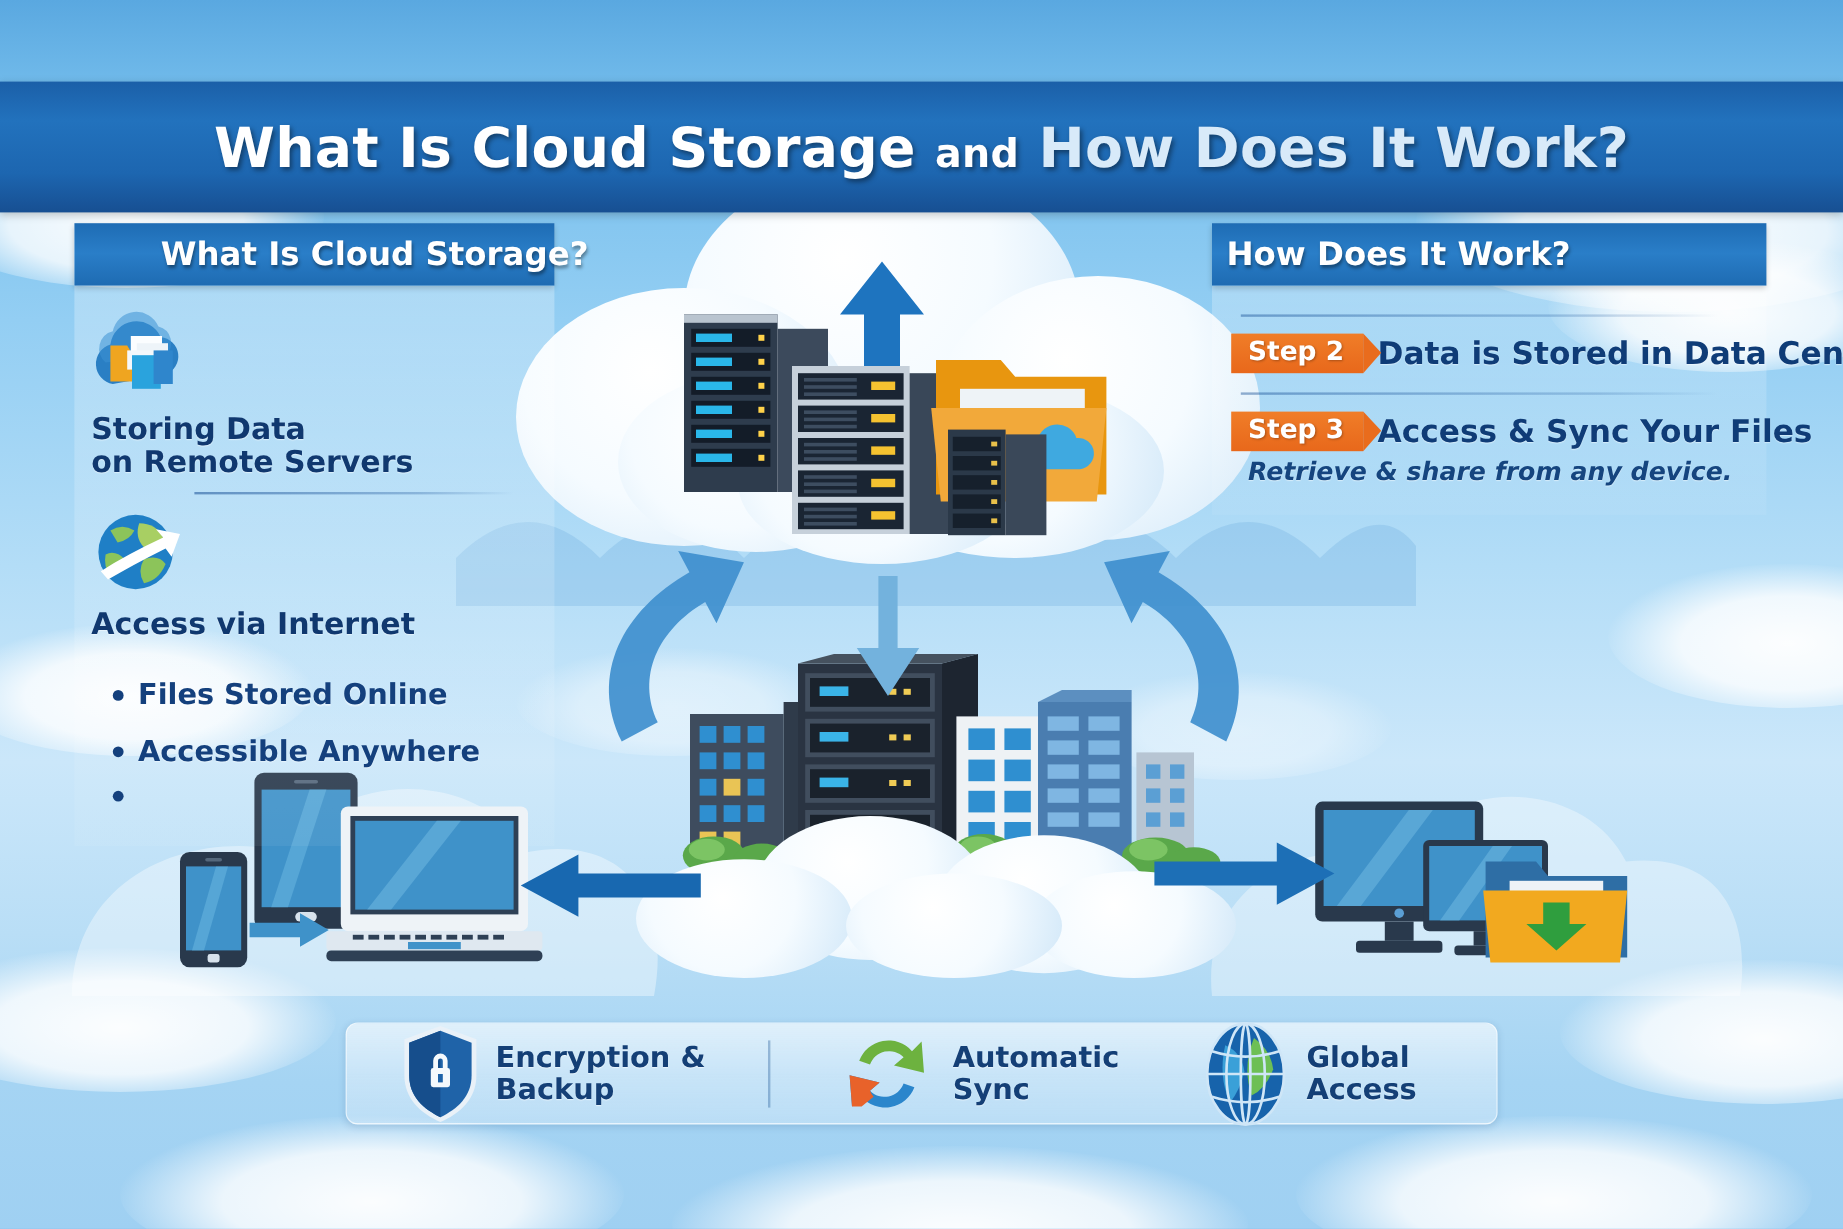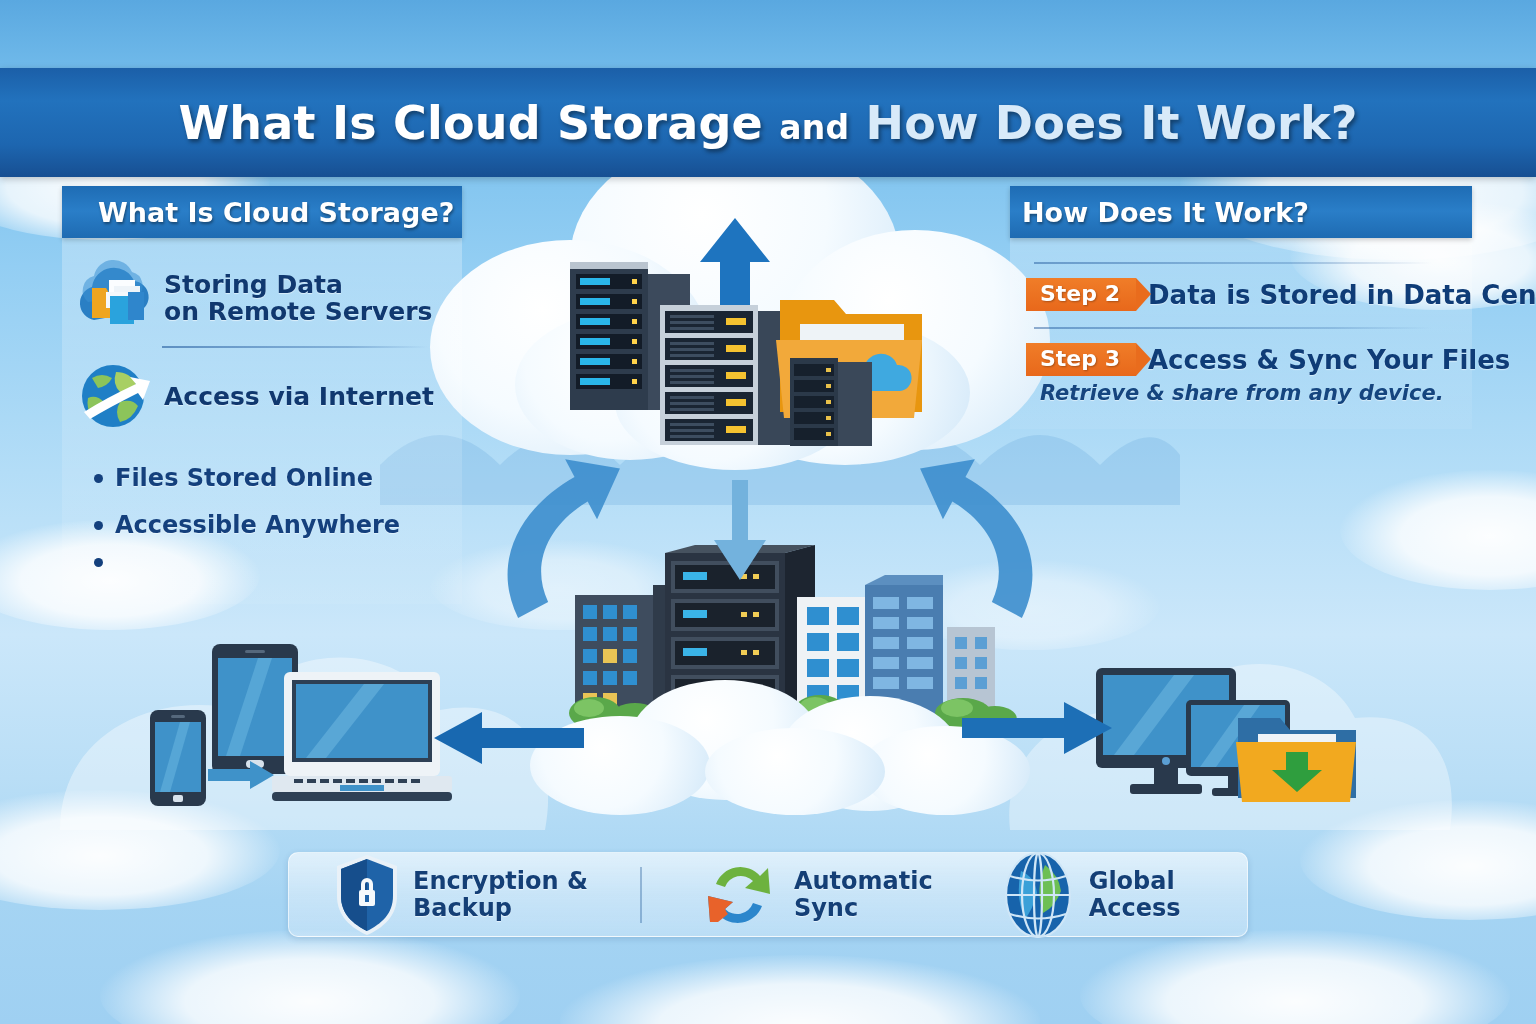--- a/index.html
+++ b/index.html
@@ -76,27 +76,27 @@
   .panel-head span {
     color: #fff;
     font-size: 27px;
     font-weight: 700;
     font-family: "DejaVu Sans", sans-serif;
     text-shadow: 1px 2px 3px rgba(0,0,0,.4);
     white-space: nowrap;
   }
   #panel-left  { left: 62px;  top: 186px; width: 400px; }
   #panel-right { left: 1010px; top: 186px; width: 462px; }
-  #panel-left  .panel-head { padding-left: 36px; }
+  #panel-left  .panel-head { padding-left: 72px; }
   #panel-right .panel-head { padding-left: 12px; }
 
   .panel-body { padding: 14px 10px 18px 10px; }
 
   
-  .frow { display: flex; align-items: center; gap: 10px; padding: 10px 2px 10px 4px; }
+  .frow { display: flex; align-items: flex-start; gap: 10px; padding: 10px 2px 10px 4px; flex-direction: column; }
   .frow .ftxt {
     color: #10386f;
     font-size: 25px;
     font-weight: 700;
     line-height: 1.08;
     font-family: "DejaVu Sans", sans-serif;
     text-shadow: 0 1px 1px rgba(255,255,255,.55);
   }
   .hr-soft {
     height: 2px; margin: 2px 24px 2px 90px;

